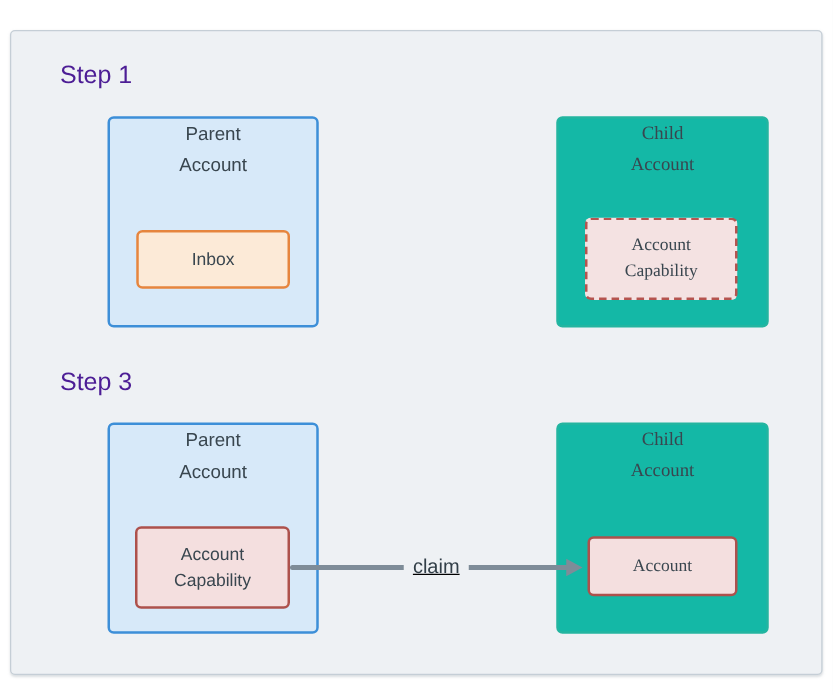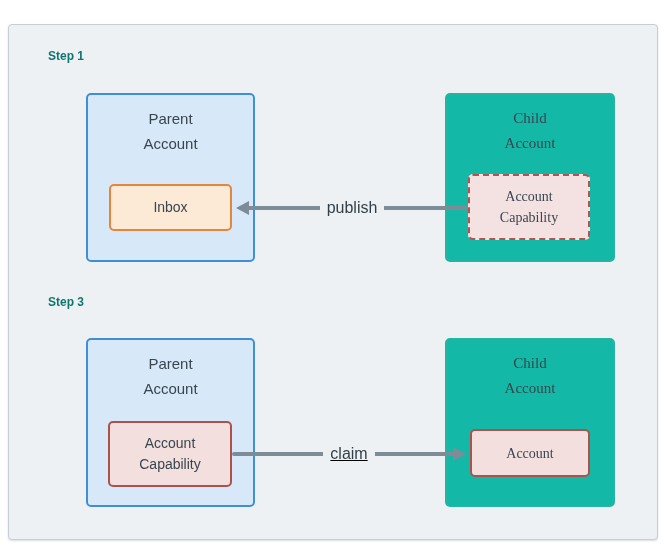--- a/index.html
+++ b/index.html
@@ -10,29 +10,29 @@
   .diagram-title {
     position:absolute; left:8px; top:4px;
     font-size:12px; color:#7d8b96; letter-spacing:.2px;
   }
   .canvas {
     position:absolute; left:8px; top:24px; width:650px; height:516px;
     background:#eef1f4; border:1px solid #c5ced6; border-radius:4px;
     box-sizing:border-box; box-shadow:0 1px 2px rgba(150,160,170,.35);
   }
   .step-label {
-    position:absolute; font-size:12px; font-weight:bold; color:#0f766e;
+    position:absolute; font-size:20px; font-weight:normal; color:#4c1d95;
   }
   .account-box {
     position:absolute; box-sizing:border-box; border-radius:5px; border:2px solid;
   }
   .parent-style { background:#d7e9f9; border-color:#3d8fd8; }
   .child-style  { background:#14b8a6; border-color:#23b5a0;font-family:Liberation Serif, serif; }
   .box-title {
-    text-align:center; margin-top:11px; font-size:15px; line-height:25px;
+    text-align:center; margin-top:0; font-size:15px; line-height:25px;
     color:#39464f; white-space:pre-line;
   }
   .inner-box {
     position:absolute; box-sizing:border-box; border-radius:5px; border:2px solid;
     display:flex; align-items:center; justify-content:center;
     text-align:center; font-size:14px; line-height:21px; color:#39464f;
     white-space:pre-line;
   }
   .inbox-style  { background:#fcead7; border-color:#e6853e; }
   .red-solid    { background:#f4dfdf; border-color:#ad514c; }
@@ -88,25 +88,20 @@
     <div class="inner-box inbox-style s1-inbox">Inbox</div>
   </div>
 
   <div class="account-box child-style s1-child">
     <div class="box-title">Child
 Account</div>
     <div class="inner-box red-dashed s1-cap">Account
 Capability</div>
   </div>
 
-  <div class="arrow s1-arrow">
-    <div class="arrow-line line-from-left"></div>
-    <div class="arrow-head-left"></div>
-    <div class="arrow-label">publish</div>
-  </div>
 
   <div class="step-label s2-label">Step 3</div>
 
   <div class="account-box parent-style s2-parent">
     <div class="box-title">Parent
 Account</div>
     <div class="inner-box red-solid s2-cap">Account
 Capability</div>
   </div>
 

